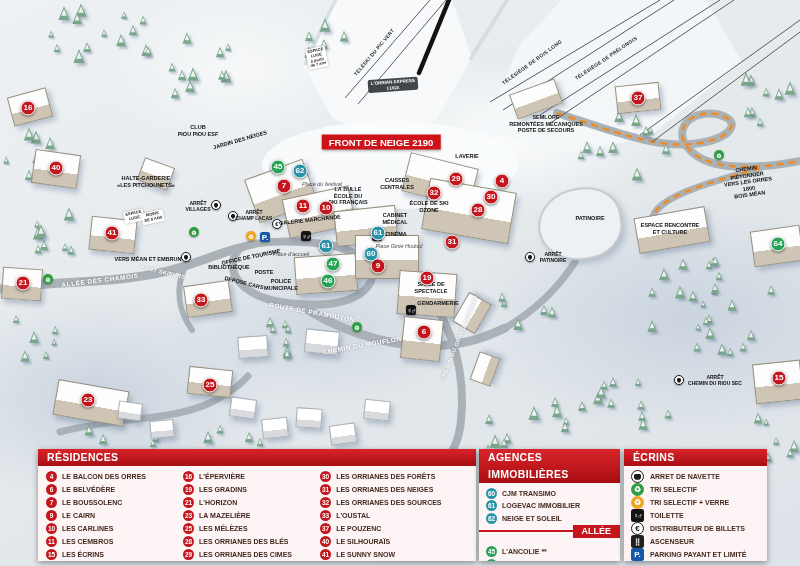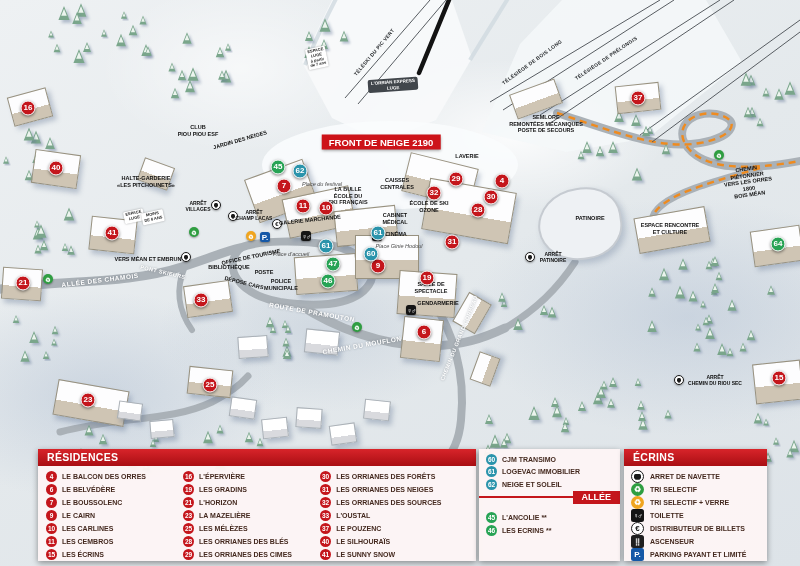--- a/index.html
+++ b/index.html
@@ -499,20 +499,21 @@
           </div>
           <div class="row">
             <span class="dot" style="background: rgb(196, 22, 28);">41</span>
             <span class="lbl">LE SUNNY SNOW</span>
           </div>
         </div>
       </div>
   </div>
 
   <div class="panel" id="p-ag" style="left:471px;top:449px;width:141px;height:112px">
+    <div class="panel-h">AGENCES IMMOBILIÈRES</div>
     <div class="aglist">
         <div class="row">
           <span class="dot" style="background: rgb(42, 147, 171);">60</span>
           <span class="lbl">CJM TRANSIMO</span>
         </div>
         <div class="row">
           <span class="dot" style="background: rgb(42, 147, 171);">61</span>
           <span class="lbl">LOGEVAC IMMOBILIER</span>
         </div>
         <div class="row">

